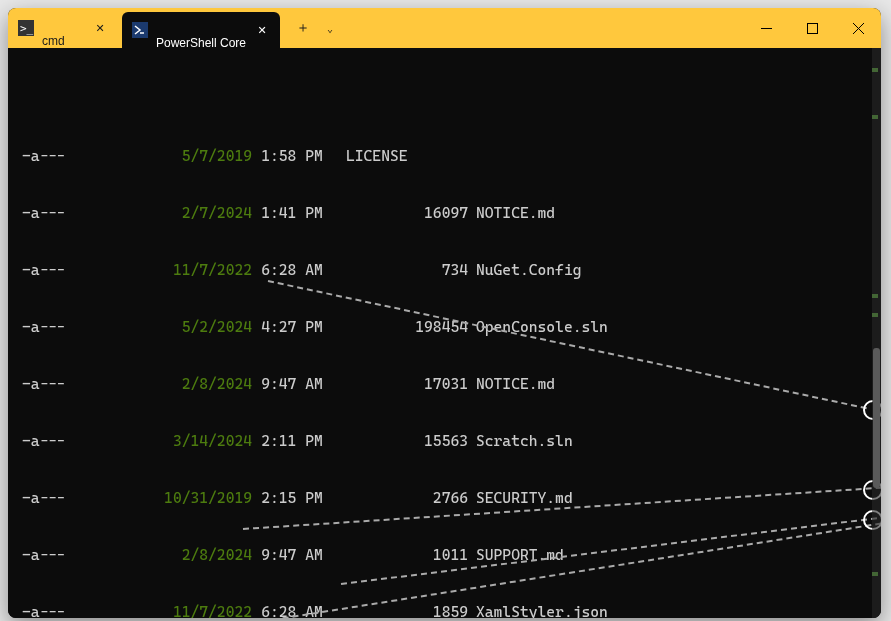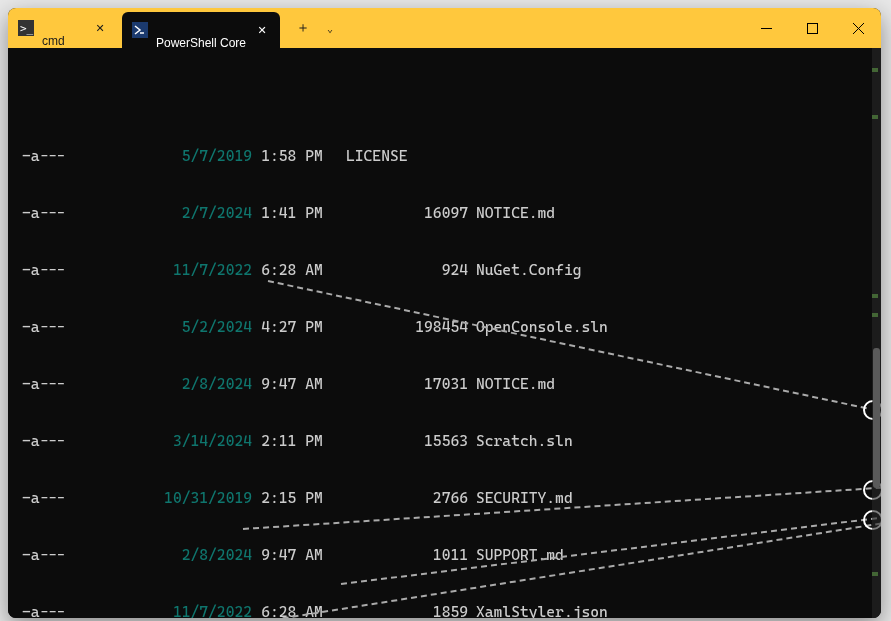--- a/index.html
+++ b/index.html
@@ -80,21 +80,21 @@
     padding: 4px 8px 8px 14px;
     font-family: 'Cascadia Code', 'Consolas', monospace;
     font-size: 15px;
     line-height: 19px;
     white-space: pre;
     overflow: hidden;
     position: relative;
   }
   .file-line { display: flex; }
   .file-line .mode { width: 130px; color:#cccccc; }
-  .file-line .date { width: 100px; text-align: right; color:#0f766e; }
+  .file-line .date { width: 100px; text-align: right; color:#4d7c0f; }
   .file-line .time { width: 80px; text-align: center; color:#cccccc; margin-right: 6px; }
   .file-line .size { width: 130px; text-align: right; color:#cccccc; }
   .file-line .name { margin-left: 8px; color:#cccccc; }
   .dot { width:6px; height:4px; background:#6cc24a; }
   .callout-circle { position:absolute; right:-2px; width:20px; height:20px; border:2px solid #fff; border-radius:50%; background:transparent;}
   .dash-guide { position:absolute; border-top: 2px dashed #aaaaaa; transform-origin: left center; }
   .scrollbar-track { position:absolute; right:0; top:40px; bottom:0; width:9px; background:rgba(40,40,40,0.6);}
   .scrollbar-thumb { position:absolute; right:1px; width:7px; background:#5a5a5a; border-radius:3px; }
 </style>
 </head>
@@ -144,21 +144,21 @@
           </svg>
         </div>
     </div>
   </div>
 
   <div class="terminal">
     
     <div>
       <div class="file-line"><span class="mode">-a---</span><span class="date">5/7/2019</span><span class="time">1:58 PM</span><span class="name">LICENSE</span></div>
       <div class="file-line"><span class="mode">-a---</span><span class="date">2/7/2024</span><span class="time">1:41 PM</span><span class="size">16097</span><span class="name">NOTICE.md</span></div>
-      <div class="file-line"><span class="mode">-a---</span><span class="date">11/7/2022</span><span class="time">6:28 AM</span><span class="size">924</span><span class="name">NuGet.Config</span></div>
+      <div class="file-line"><span class="mode">-a---</span><span class="date">11/7/2022</span><span class="time">6:28 AM</span><span class="size">734</span><span class="name">NuGet.Config</span></div>
       <div class="file-line"><span class="mode">-a---</span><span class="date">5/2/2024</span><span class="time">4:27 PM</span><span class="size">198454</span><span class="name">OpenConsole.sln</span></div>
       <div class="file-line"><span class="mode">-a---</span><span class="date">2/8/2024</span><span class="time">9:47 AM</span><span class="size">17031</span><span class="name">NOTICE.md</span></div>
       <div class="file-line"><span class="mode">-a---</span><span class="date">3/14/2024</span><span class="time">2:11 PM</span><span class="size">15563</span><span class="name">Scratch.sln</span></div>
       <div class="file-line"><span class="mode">-a---</span><span class="date">10/31/2019</span><span class="time">2:15 PM</span><span class="size">2766</span><span class="name">SECURITY.md</span></div>
       <div class="file-line"><span class="mode">-a---</span><span class="date">2/8/2024</span><span class="time">9:47 AM</span><span class="size">1011</span><span class="name">SUPPORT.md</span></div>
       <div class="file-line"><span class="mode">-a---</span><span class="date">11/7/2022</span><span class="time">6:28 AM</span><span class="size">1859</span><span class="name">XamlStyler.json</span></div>
     </div>
     
 
     

